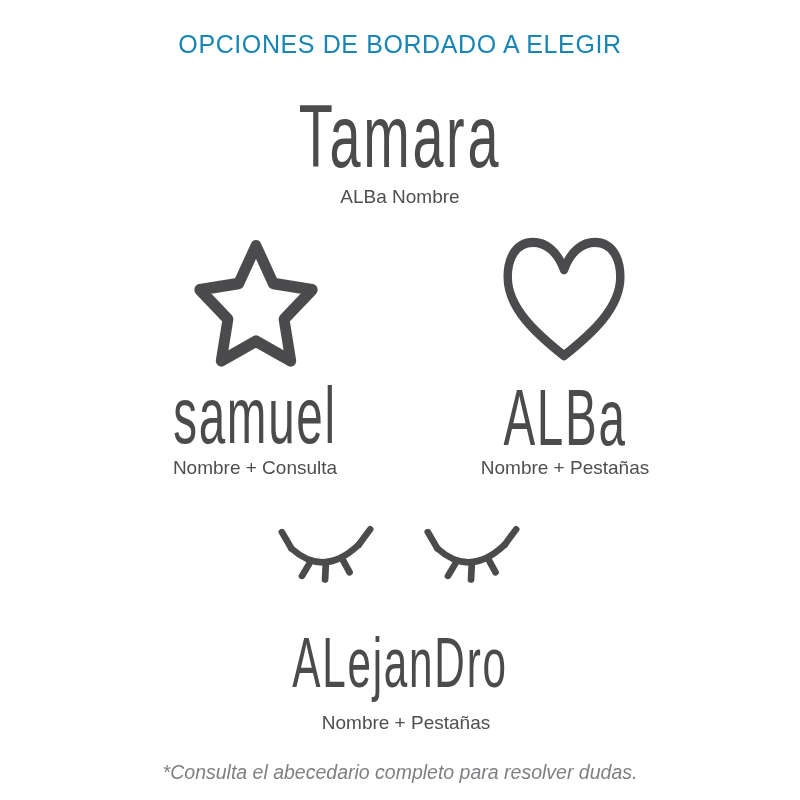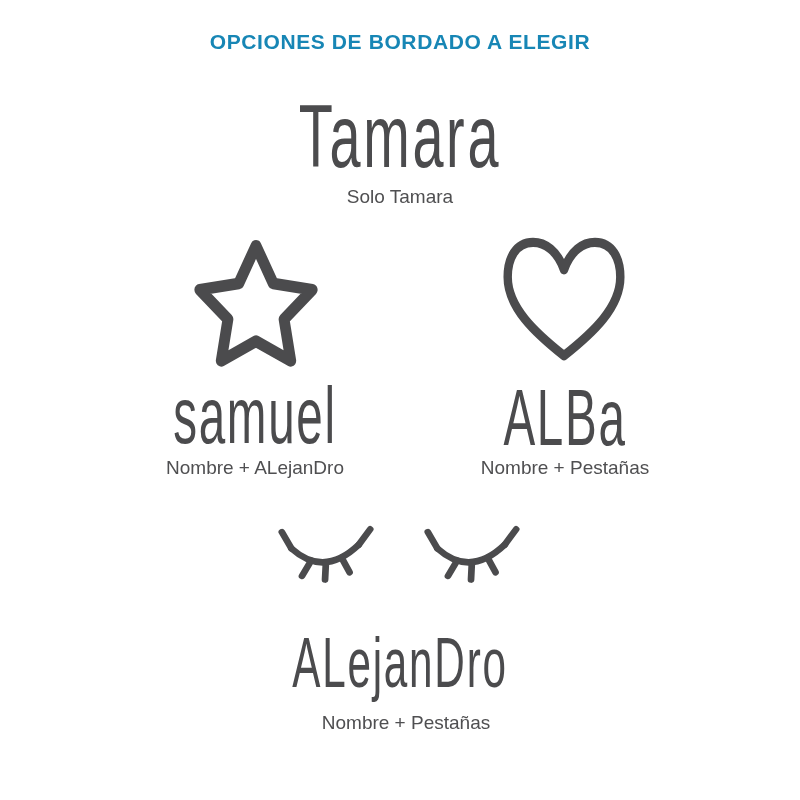--- a/index.html
+++ b/index.html
@@ -10,21 +10,21 @@
     --background:#ffffff;
   }
   html,body{margin:0;padding:0;background:var(--background);}
   .canvas{
     position:relative;width:800px;height:800px;overflow:hidden;
     background:var(--background);
     font-family:"Liberation Sans", sans-serif;
   }
   .title{
     position:absolute;top:30px;left:0;width:100%;text-align:center;
-    font-size:21px;font-weight:700;letter-spacing:0.6px;color:var(--accent);
+    font-size:25px;font-weight:400;letter-spacing:0.6px;color:var(--accent);
   }
   .script{
     position:absolute;text-align:center;white-space:nowrap;line-height:1;
     color:var(--ink);font-weight:400;transform-origin:50% 50%;
   }
   .name-tamara{top:106px;left:0;width:100%;font-size:62px;letter-spacing:3px;transform:scale(0.90,1.42);}
   .name-samuel{top:388px;left:5px;width:500px;font-size:56px;letter-spacing:2px;transform:scale(0.85,1.42);}
   .name-alba{top:390px;left:365px;width:400px;font-size:56px;letter-spacing:2px;transform:scale(0.85,1.42);}
   .name-alejandro{top:640px;left:0;width:100%;font-size:48px;letter-spacing:2px;transform:scale(0.88,1.45);}
   .sublabel{
@@ -46,29 +46,29 @@
 </style>
 </head>
 <body>
 
 <div class="canvas">
 
   <div class="title">OPCIONES DE BORDADO A ELEGIR</div>
 
   <div>
     <div class="script name-tamara">Tamara</div>
-    <div class="sublabel label-solo">Solo Tamara</div>
+    <div class="sublabel label-solo">ALBa Nombre</div>
   </div>
 
   <div>
     <svg class="icon icon-star" viewBox="0 0 130 132" preserveAspectRatio="none" aria-hidden="true">
       <path d="M65,12 L82.6,47.7 L122.1,53.5 L93.5,81.3 L100.3,120.5 L65,102 L29.7,120.5 L36.5,81.3 L7.9,53.5 L47.4,47.7 Z" fill="none" stroke="currentColor" stroke-width="11" stroke-linejoin="round" stroke-linecap="round"></path>
     </svg>
     <div class="script name-samuel">samuel</div>
-    <div class="sublabel label-estrella">Nombre + ALejanDro</div>
+    <div class="sublabel label-estrella">Nombre + Consulta</div>
   </div>
 
   <div>
     <svg class="icon icon-heart" viewBox="0 0 130 122" preserveAspectRatio="none" aria-hidden="true">
       <path d="M65 34 C 58 16 45 8 32 8 C 13 8 5 24 5 41 C 5 70 34 94 65 116 C 96 94 125 70 125 41 C 125 24 117 8 98 8 C 85 8 72 16 65 34 Z" fill="none" stroke="currentColor" stroke-width="9" stroke-linejoin="round" stroke-linecap="round"></path>
     </svg>
     <div class="script name-alba">ALBa</div>
     <div class="sublabel label-corazon">Nombre + Pestañas</div>
   </div>
 
@@ -88,14 +88,15 @@
         <path d="M 34.6 43.1 L 25 60"></path>
         <path d="M 49.9 44.9 L 49 64"></path>
         <path d="M 66.1 39.8 L 74.5 56"></path>
         <path d="M 84 26 L 96 9"></path>
       </g>
     </svg>
     <div class="script name-alejandro">ALejanDro</div>
     <div class="sublabel label-pestanas">Nombre + Pestañas</div>
   </div>
 
+  <div class="footer-note">*Consulta el abecedario completo para resolver dudas.</div>
 
 </div>
 
 </body></html>

